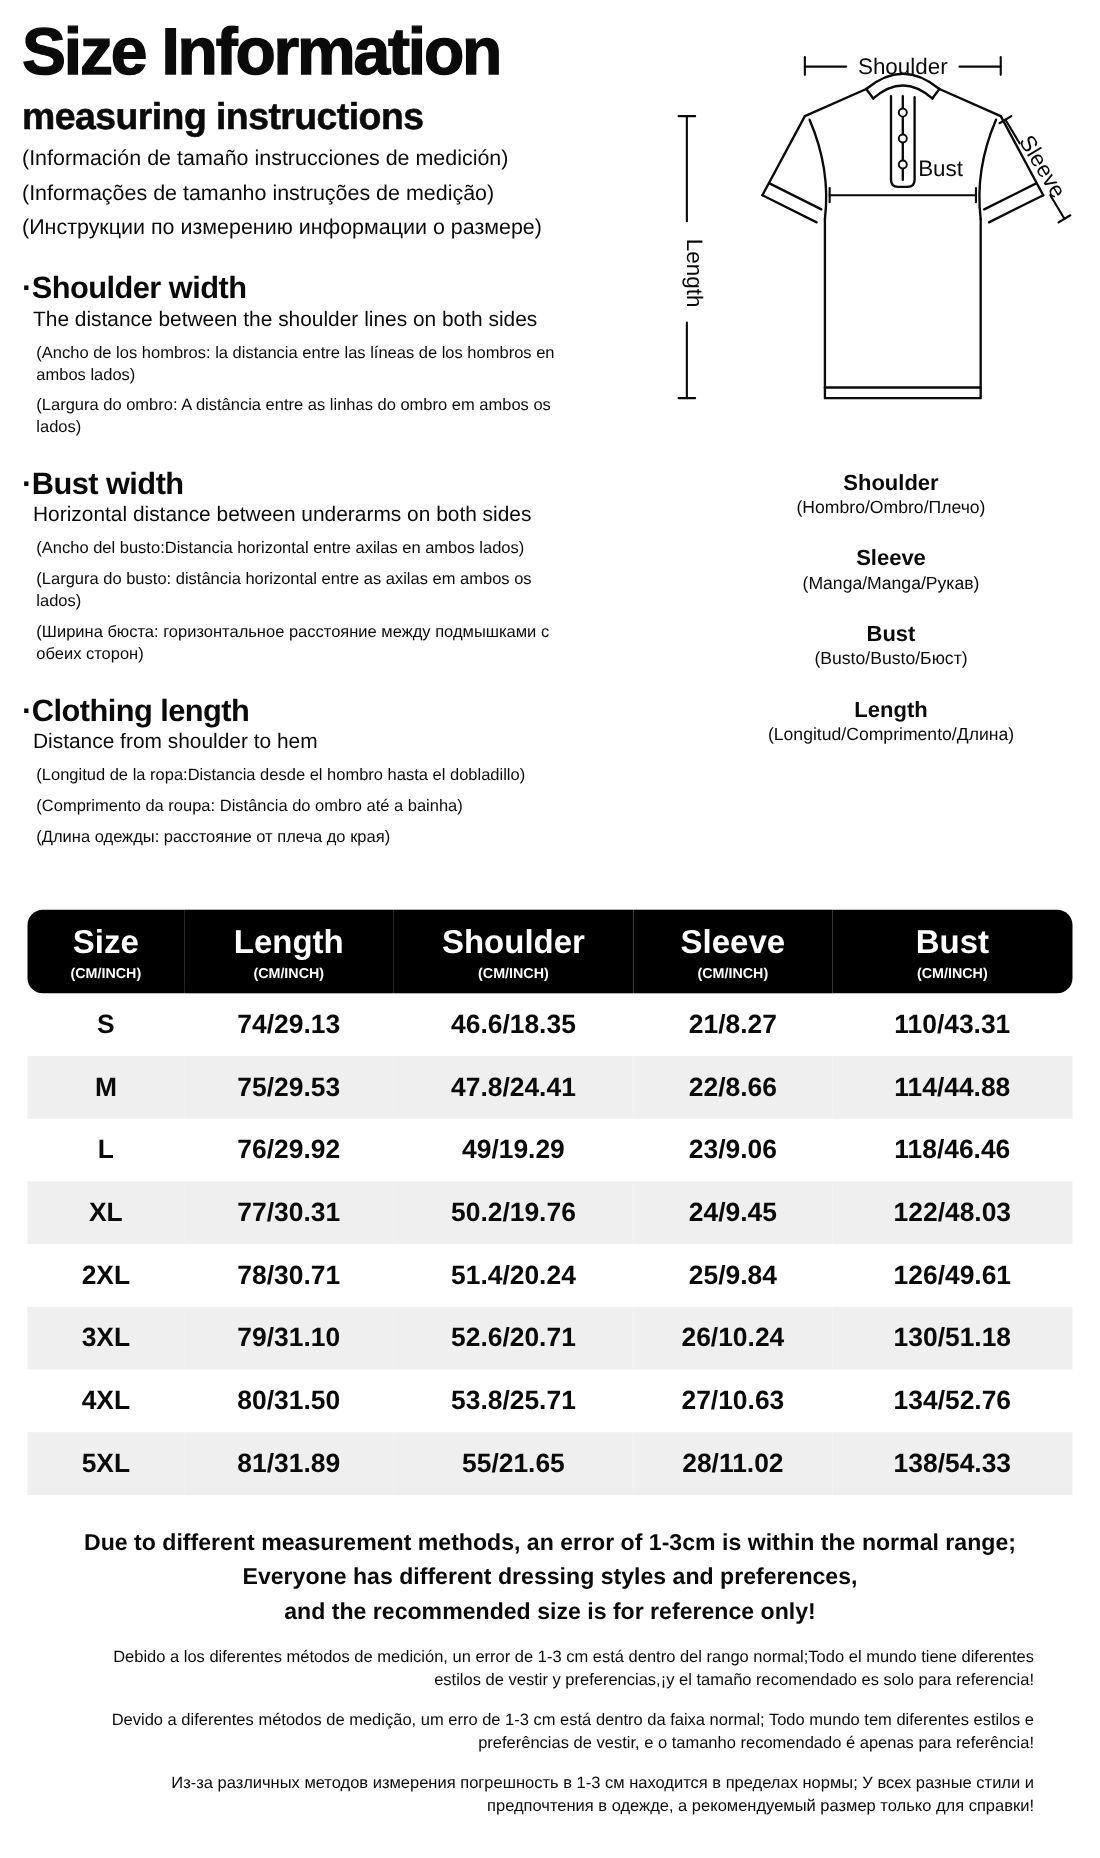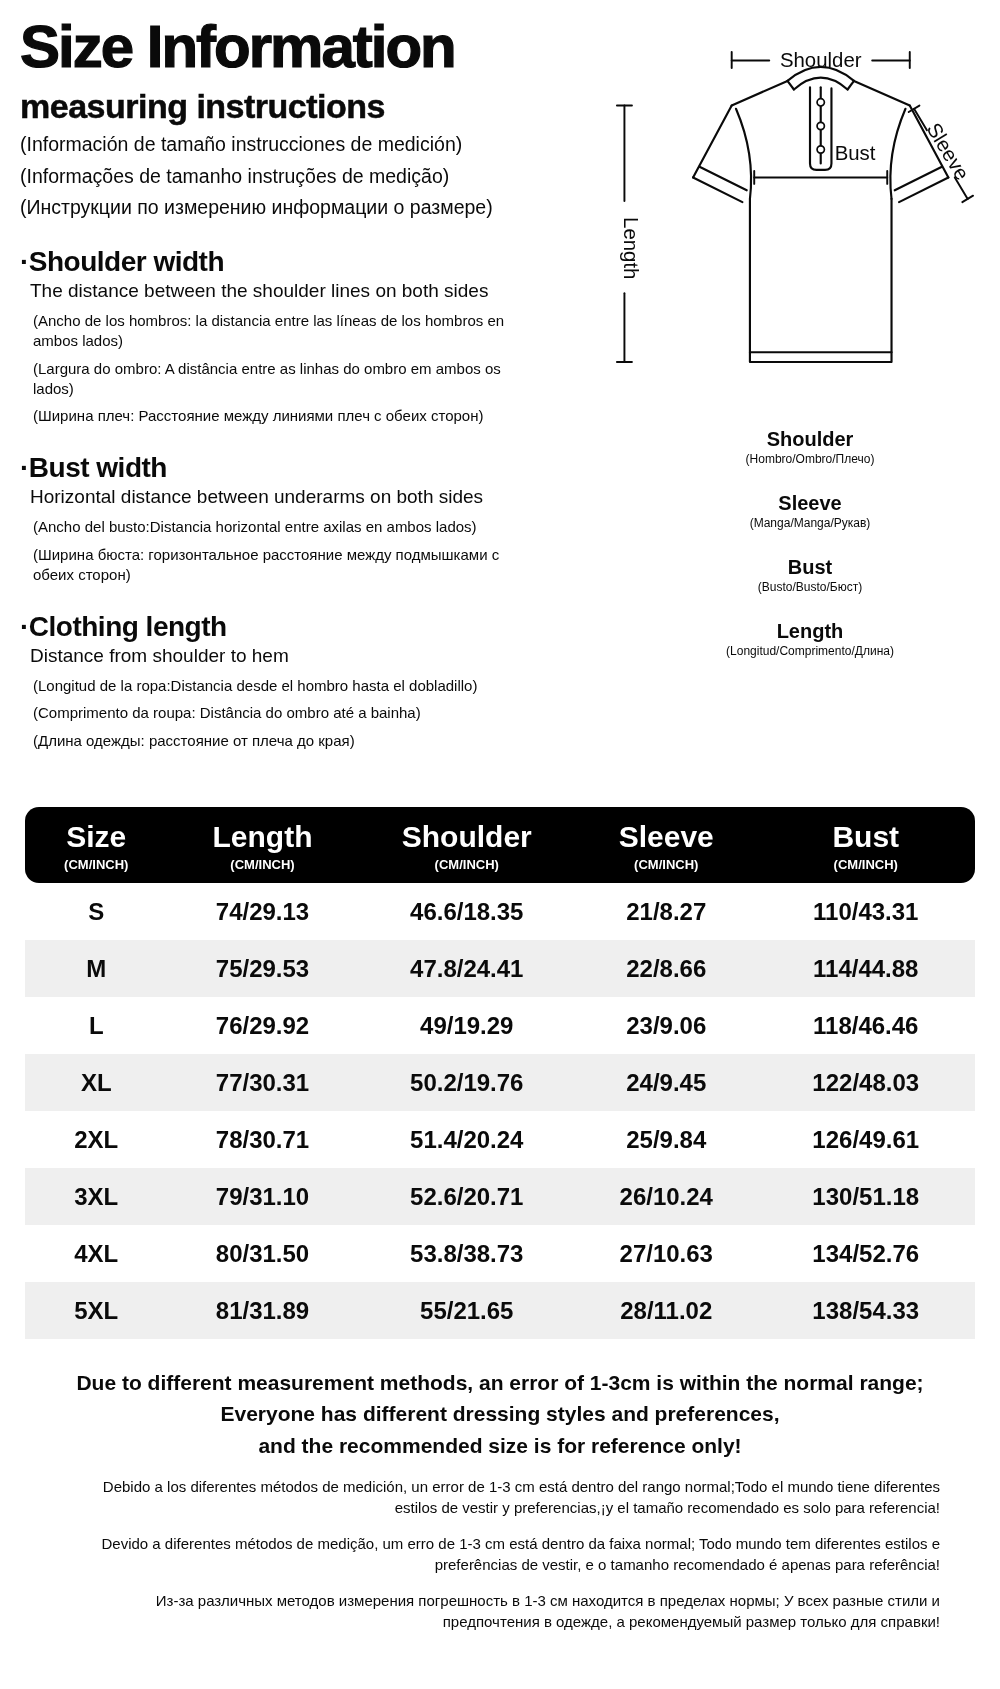--- a/index.html
+++ b/index.html
@@ -22,21 +22,21 @@
   .section { margin-top:26px; }
   .section-title { font-size:28px; font-weight:bold; letter-spacing:-0.5px; }
   .section-desc { font-size:19px; margin:2px 0 9px 10px; }
   .section-trans { font-size:15px; line-height:1.32; margin:0 0 8px 13px; max-width:478px; }
 
   
   .shirt-svg { display:block; }
   .legend { margin-top:20px; text-align:center; }
   .legend-item { margin-bottom:24px; }
   .legend-term { font-size:20px; font-weight:bold; line-height:1.25; }
-  .legend-trans { font-size:12px; line-height:1.25; }
+  .legend-trans { font-size:16px; line-height:1.25; }
 
   
   .size-table { width:950px; margin:48px auto 0; border-collapse:collapse; text-align:center; }
   .size-table col.c0 { width:15%; } .size-table col.c1 { width:20%; }
   .size-table col.c2 { width:23%; } .size-table col.c3 { width:19%; }
   .size-table col.c4 { width:23%; }
   .size-table thead th { background:#000; color:#fff; padding:13px 0 11px; }
   .size-table thead th:first-child { border-radius:14px 0 0 14px; }
   .size-table thead th:last-child  { border-radius:0 14px 14px 0; }
   .h-label { font-size:30px; font-weight:bold; }
@@ -61,27 +61,27 @@
       <h2 class="subtitle">measuring instructions</h2>
       <p class="sub-trans">(Información de tamaño instrucciones de medición)</p>
       <p class="sub-trans">(Informações de tamanho instruções de medição)</p>
       <p class="sub-trans">(Инструкции по измерению информации о размере)</p>
 
       <div class="section">
         <div class="section-title">·Shoulder width</div>
         <div class="section-desc">The distance between the shoulder lines on both sides</div>
         <p class="section-trans">(Ancho de los hombros: la distancia entre las líneas de los hombros en ambos lados)</p>
         <p class="section-trans">(Largura do ombro: A distância entre as linhas do ombro em ambos os lados)</p>
-        <p class="section-trans">(Ширина плеч: Расстояние между линиями плеч с обеих сторон)</p>
       </div>
 
       <div class="section">
         <div class="section-title">·Bust width</div>
         <div class="section-desc">Horizontal distance between underarms on both sides</div>
         <p class="section-trans">(Ancho del busto:Distancia horizontal entre axilas en ambos lados)</p>
+        <p class="section-trans">(Largura do busto: distância horizontal entre as axilas em ambos os lados)</p>
         <p class="section-trans">(Ширина бюста: горизонтальное расстояние между подмышками с обеих сторон)</p>
       </div>
 
       <div class="section">
         <div class="section-title">·Clothing length</div>
         <div class="section-desc">Distance from shoulder to hem</div>
         <p class="section-trans">(Longitud de la ropa:Distancia desde el hombro hasta el dobladillo)</p>
         <p class="section-trans">(Comprimento da roupa: Distância do ombro até a bainha)</p>
         <p class="section-trans">(Длина одежды: расстояние от плеча до края)</p>
       </div>
@@ -233,21 +233,21 @@
       <tr>
         <td>3XL</td>
         <td>79/31.10</td>
         <td>52.6/20.71</td>
         <td>26/10.24</td>
         <td>130/51.18</td>
       </tr>
       <tr>
         <td>4XL</td>
         <td>80/31.50</td>
-        <td>53.8/38.73</td>
+        <td>53.8/25.71</td>
         <td>27/10.63</td>
         <td>134/52.76</td>
       </tr>
       <tr>
         <td>5XL</td>
         <td>81/31.89</td>
         <td>55/21.65</td>
         <td>28/11.02</td>
         <td>138/54.33</td>
       </tr>

